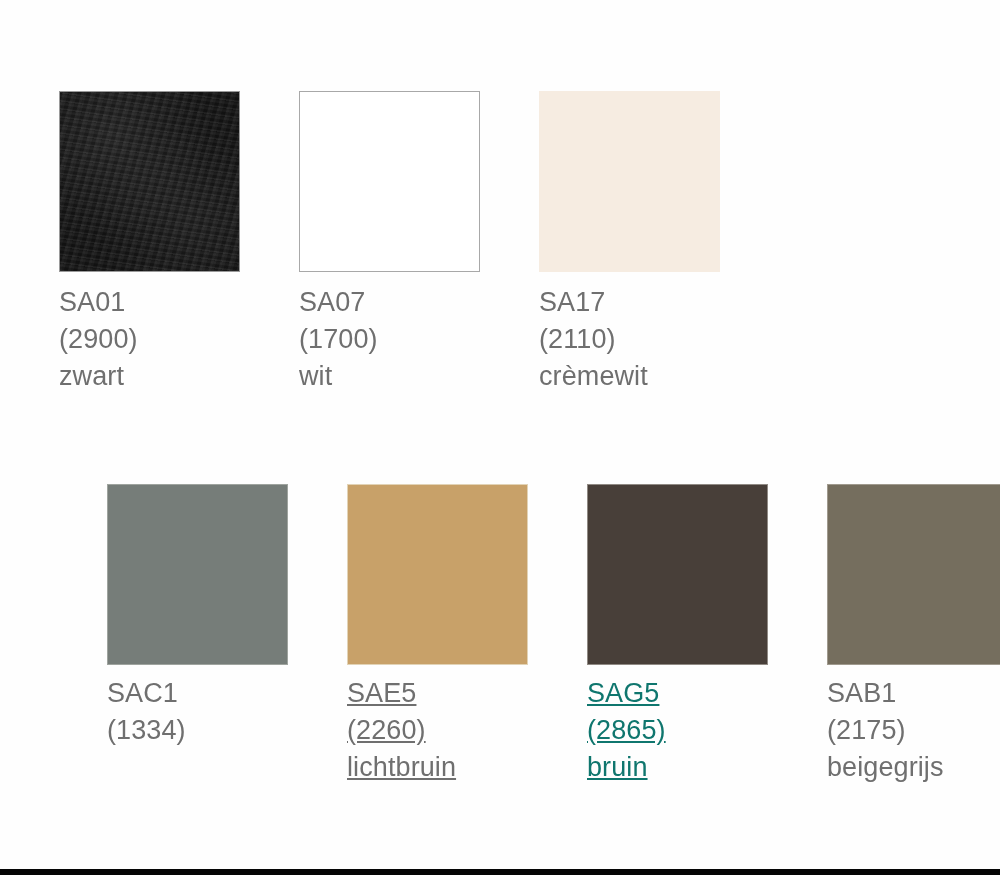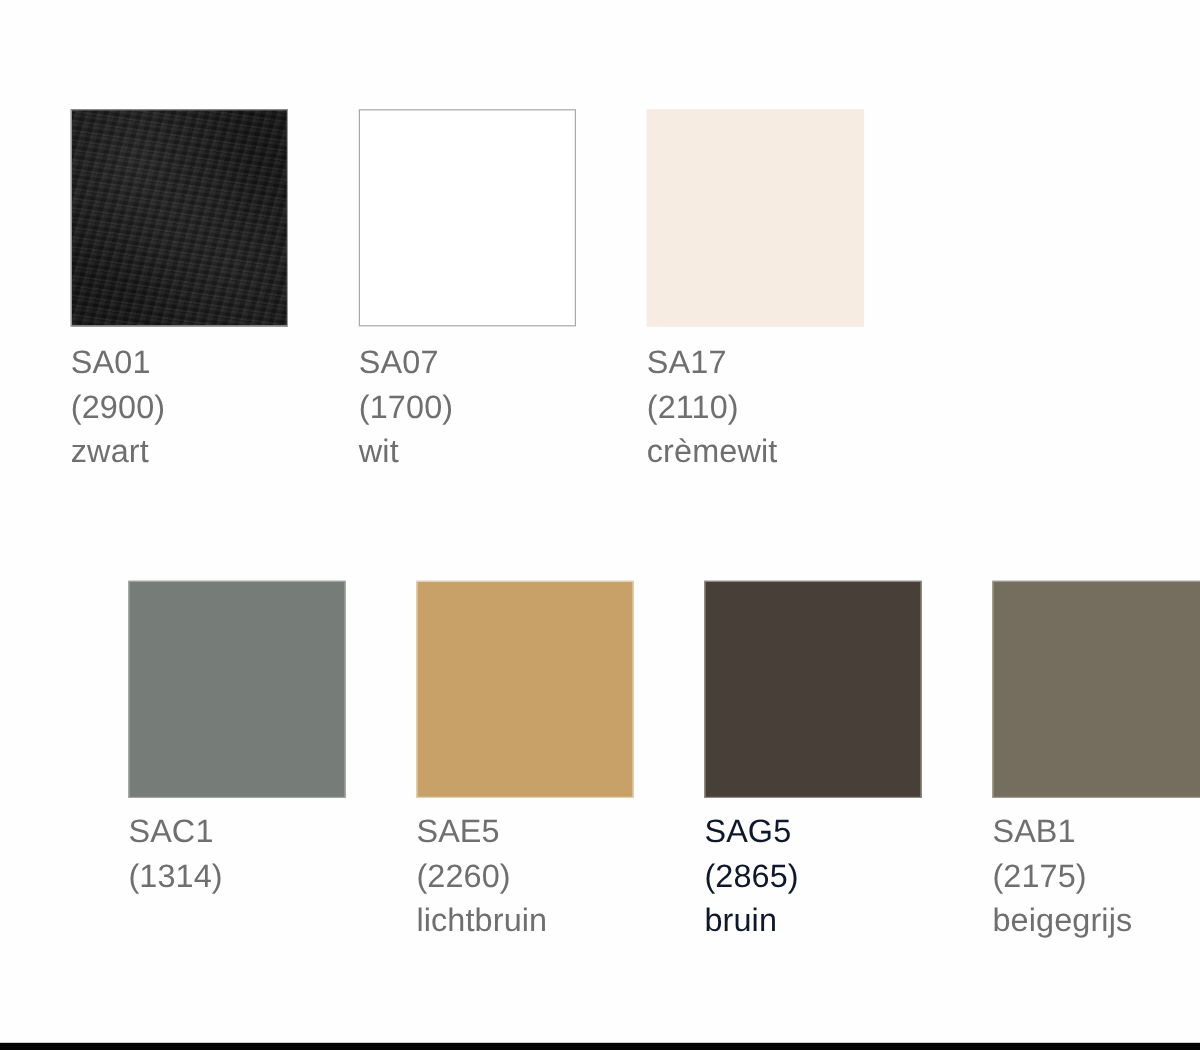--- a/index.html
+++ b/index.html
@@ -138,36 +138,36 @@
 
 
   </div>
 
   <div class="swatch-row" id="swatch-row-2">
 
     <div class="swatch-cell">
       <div class="swatch-chip" id="chip-4" style="background: rgb(118, 125, 121); border: 1px solid rgb(159, 164, 159);"></div>
       <div class="swatch-labels" style="color: rgb(111, 111, 111);">
         <div>SAC1</div>
-        <div>(1314)</div>
+        <div>(1334)</div>
       </div>
     </div>
 
     <div class="swatch-cell">
       <div class="swatch-chip" id="chip-5" style="background: rgb(200, 161, 105); border: 1px solid rgb(226, 211, 182);"></div>
-      <div class="swatch-labels" style="color: rgb(111, 111, 111);">
+      <div class="swatch-labels" style="color: rgb(111, 111, 111); text-decoration: underline;">
         <div>SAE5</div>
         <div>(2260)</div>
         <div>lichtbruin</div>
       </div>
     </div>
 
     <div class="swatch-cell">
       <div class="swatch-chip" id="chip-6" style="background: rgb(72, 63, 57); border: 1px solid rgb(144, 138, 132);"></div>
-      <div class="swatch-labels" style="color: #0f172a;">
+      <div class="swatch-labels" style="color: #0f766e; text-decoration: underline;">
         <div>SAG5</div>
         <div>(2865)</div>
         <div>bruin</div>
       </div>
     </div>
 
     <div class="swatch-cell">
       <div class="swatch-chip" id="chip-7" style="background: rgb(117, 110, 94); border: 1px solid rgb(160, 154, 142);"></div>
       <div class="swatch-labels" style="color: rgb(111, 111, 111);">
         <div>SAB1</div>

